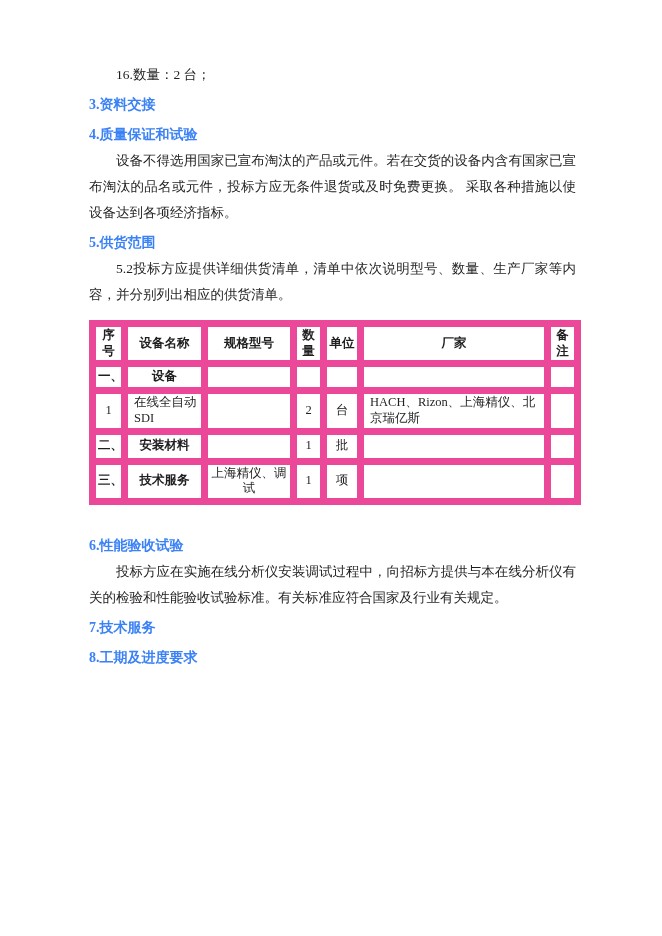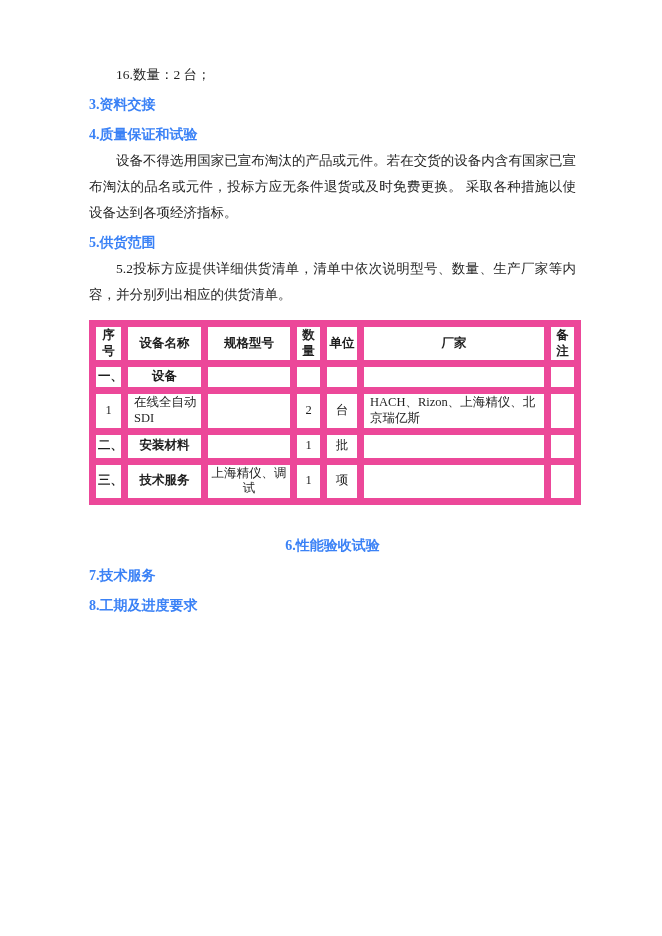--- a/index.html
+++ b/index.html
@@ -48,21 +48,21 @@
     vertical-align: middle;
   }
   .th-row td { font-weight: bold; text-align: center; height: 26px; }
   .cat td { font-weight: bold; }
   .c { text-align: center; }
   .l { text-align: left; padding-left: 6px !important; }
   .r1 td { height: 18px; }
   .r2 td { height: 24px; }
   .r3 td { height: 21px; }
   .r4 td { height: 22px; }
-  .after-table { margin-top: 28px; text-align: center; }
+  .after-table { margin-top: 28px; }
 </style>
 </head>
 <body>
 
 <div class="page">
   <div class="content">
 
     <p class="line">16.数量：2 台；</p>
 
     <h3 class="heading">3.资料交接</h3>
@@ -126,19 +126,20 @@
           <td class="c" style="font-weight:normal">上海精仪、调试</td>
           <td class="c" style="font-weight:normal">1</td>
           <td class="c" style="font-weight:normal">项</td>
           <td></td>
           <td></td>
         </tr>
       </tbody>
     </table>
 
     <h3 class="heading after-table">6.性能验收试验</h3>
+    <p class="para">投标方应在实施在线分析仪安装调试过程中，向招标方提供与本在线分析仪有关的检验和性能验收试验标准。有关标准应符合国家及行业有关规定。</p>
 
     <h3 class="heading">7.技术服务</h3>
 
     <h3 class="heading">8.工期及进度要求</h3>
 
   </div>
 </div>
 
 </body></html>

